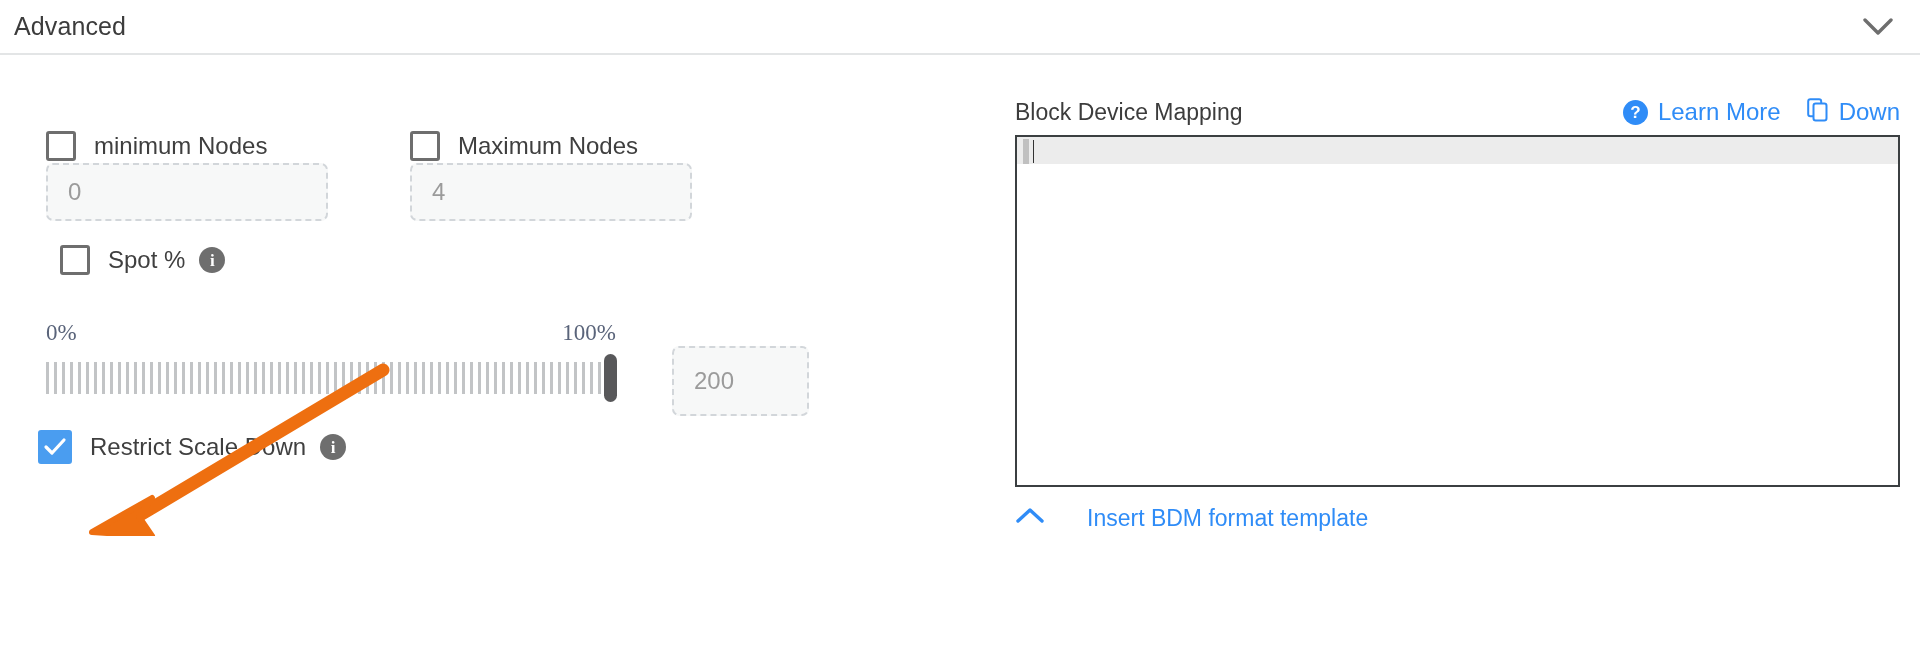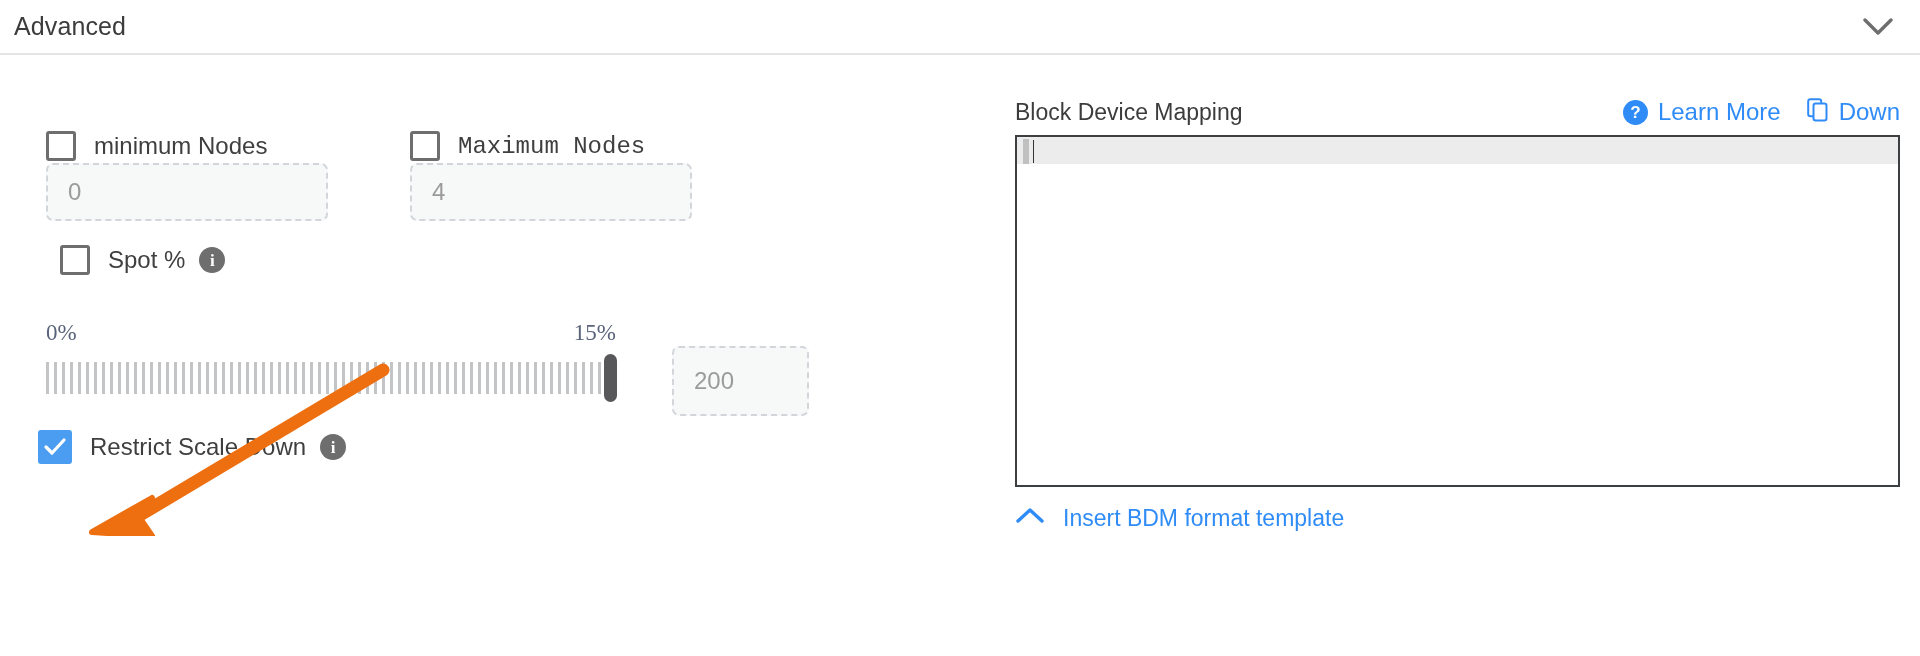--- a/index.html
+++ b/index.html
@@ -27,21 +27,21 @@
     cursor: pointer;
   }
   .chevron-btn svg { display:block; }
 
   
   .left-col { position: absolute; left: 0; top: 55px; width: 990px; height: 601px; }
 
   .row-checks { position: absolute; left: 46px; top: 45px; width: 700px; height: 36px; margin-top: 31px; }
   .check-item { position: absolute; display: flex; align-items: center; }
   .check-item.min { left: 0; top: 0; }
-  .check-item.max { left: 364px; top: 0; font-family: Liberation Mono, monospace; }
+  .check-item.max { left: 364px; top: 0; }
 
   .cbox {
     width: 30px; height: 30px; border: 3px solid #6e6e6e; border-radius: 3px;
     background: #ffffff; flex: 0 0 auto; cursor: pointer;
   }
   .cbox.checked {
     background: #4a9df0; border-color: #4a9df0;
     display: flex; align-items: center; justify-content: center;
   }
   .cbox.checked svg { display:block; }
@@ -120,21 +120,21 @@
   }
   .editor-gutter-mark {
     position: absolute; left: 6px; top: 2px; width: 6px; height: 25px; background: #c0c0c0;
   }
   .editor-caret {
     position: absolute; left: 16px; top: 3px; width: 1px; height: 23px; background: #333;
   }
 
   .bdm-insert {
     position: absolute; left: 25px; top: 445px; height: 36px;
-    display: flex; align-items: center; cursor: pointer;
+    display: flex; align-items: center; cursor: pointer; gap: 24px;
   }
   .bdm-insert .lbl { font-size: 23px; color: #2f8cf7; margin-left: 18px; white-space: nowrap; }
 
   
   .annotation { position: absolute; left: 0; top: 0; width: 1920px; height: 656px; pointer-events: none; }
 </style>
 </head>
 <body>
 
 <div class="page">
@@ -168,21 +168,21 @@
 
     <div class="check-item spot">
       <div class="cbox"></div>
       <span class="check-label">Spot %</span>
       <span class="info-icon">i</span>
     </div>
 
     <div class="slider-wrap">
       <div class="slider-labels">
         <span>0%</span>
-        <span>15%</span>
+        <span>100%</span>
       </div>
       <div class="slider-track"></div>
       <div class="slider-thumb"></div>
       <div class="slider-value">200</div>
     </div>
 
     <div class="check-item restrict">
       <div class="cbox checked">
         <span>
           <svg width="24" height="20" viewBox="0 0 24 20">

